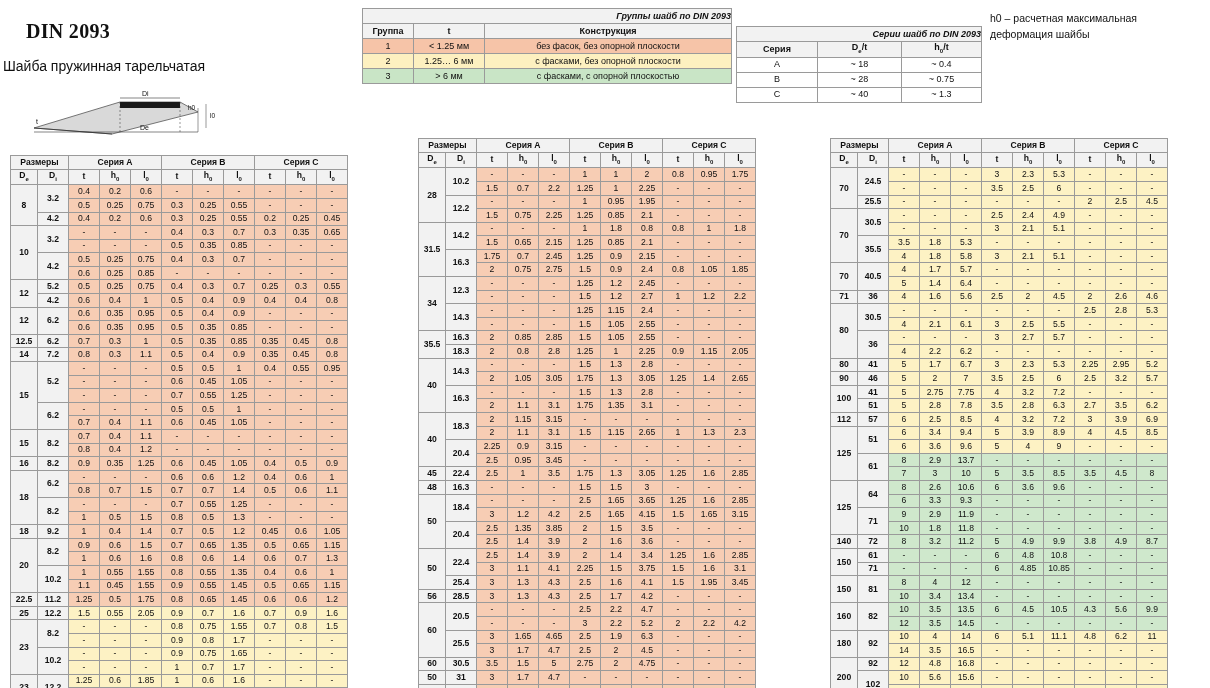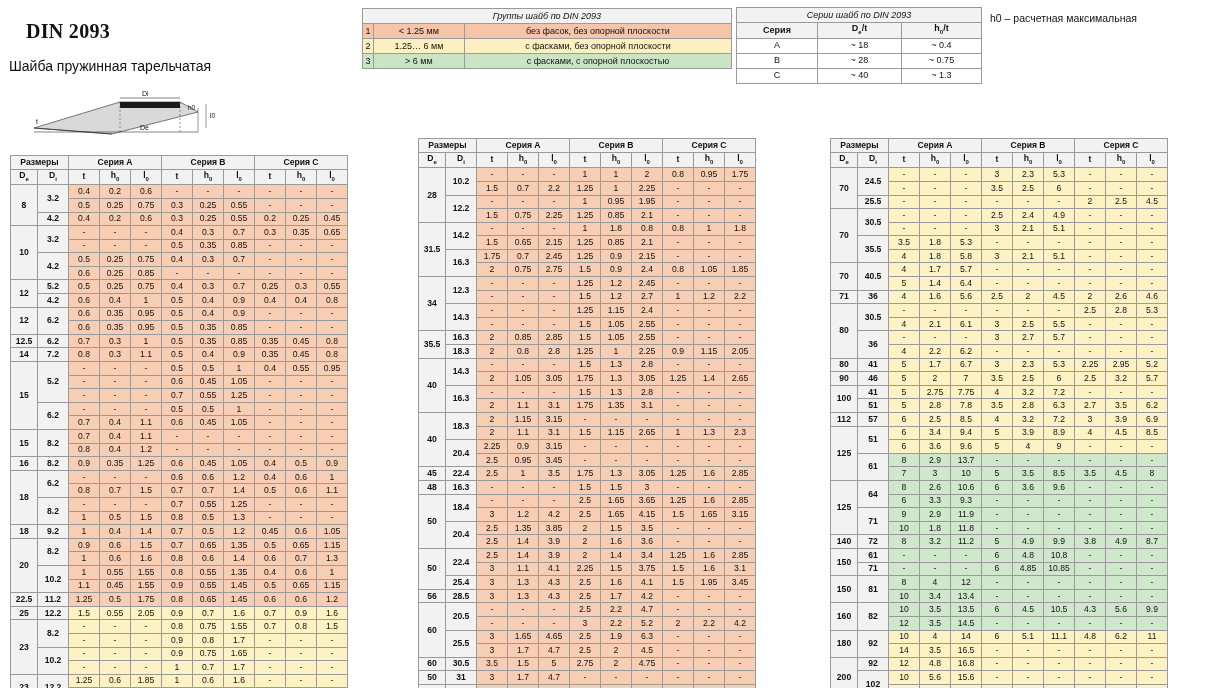--- a/index.html
+++ b/index.html
@@ -10,21 +10,21 @@
   }
   .abs{position:absolute;}
   h1.title{
     font-size:20px;font-weight:bold;margin:12px;letter-spacing:0.3px;font-family:Liberation Serif, serif;
   }
   .subtitle{font-size:14px;margin:0;}
   table{border-collapse:collapse;}
   td,th{border:1px solid #9a9a9a;padding:0;text-align:center;vertical-align:middle;
         font-size:9px;font-weight:normal;line-height:11px;height:13px;}
   .hdr{background:#f2f2f2;font-weight:bold;}
-  .hdr2{background:#f2f2f2;font-weight:normal;font-style:italic;}
+  .hdr2{background:#f2f2f2;font-weight:bold;font-style:italic;text-align:right;}
 
   
   #groups-table{width:370px;}
   #groups-table td{height:14px;}
   #groups-table .g1{background:#f6c4a8;}
   #groups-table .g2{background:#fdf0c0;}
   #groups-table .g3{background:#c9e5c6;}
 
   
   #series-table{width:246px;}
@@ -42,21 +42,21 @@
   .c-grn{background:#cfe8cc;}
   
   .draw{position:absolute;}
 </style>
 </head>
 <body>
 
 <div class="abs" style="left:14px;top:8px;">
   <h1 class="title">DIN 2093</h1>
 </div>
-<div class="abs" style="left:9px;top:58px;text-align:center;">
+<div class="abs" style="left:3px;top:58px;text-align:center;">
   <p class="subtitle">Шайба пружинная тарельчатая</p>
 </div>
 
 <div class="abs draw" style="left:20px;top:88px;width:230px;height:48px;">
   <svg width="230" height="48" viewBox="0 0 230 48">
     <polygon points="14,40 100,14 160,14 178,24 92,46" fill="#d9d9d9" stroke="#555" stroke-width="0.8"></polygon>
     <polygon points="100,14 160,14 160,20 100,20" fill="#1a1a1a"></polygon>
     <line x1="14" y1="40" x2="92" y2="46" stroke="#333" stroke-width="0.8"></line>
     <line x1="100" y1="14" x2="100" y2="44" stroke="#333" stroke-width="0.5" stroke-dasharray="2,2"></line>
     <line x1="160" y1="14" x2="160" y2="44" stroke="#333" stroke-width="0.5" stroke-dasharray="2,2"></line>
@@ -71,38 +71,43 @@
     <text x="120" y="42" font-size="7" fill="#111">De</text>
   </svg>
 </div>
 
 <table class="abs" id="groups-table" style="left:362px;top:8px;">
   <tbody>
       <tr>
     <td class="hdr2" colspan="3">Группы шайб по DIN 2093</td>
   </tr>
   <tr>
+    <td class="hdr" style="width:50px">Группа</td>
+    <td class="hdr" style="width:70px">t</td>
+    <td class="hdr">Конструкция</td>
+  </tr>
+  <tr>
     <td class="g1">1</td>
     <td class="g1">&lt; 1.25 мм</td>
     <td class="g1">без фасок, без опорной плоскости</td>
   </tr>
   <tr>
     <td class="g2">2</td>
     <td class="g2">1.25… 6 мм</td>
     <td class="g2">с фасками, без опорной плоскости</td>
   </tr>
   <tr>
     <td class="g3">3</td>
     <td class="g3">&gt; 6 мм</td>
     <td class="g3">с фасками, с опорной плоскостью</td>
   </tr>
 </tbody>
   </table>
 
-<table class="abs" id="series-table" style="left:736px;top:7px;">
+<table class="abs" id="series-table" style="left:736px;top:26px;">
   <tbody>
       <tr>
     <td class="hdr2" colspan="3">Серии шайб по DIN 2093</td>
   </tr>
   <tr>
     <td class="hdr" style="width:80px">Серия</td>
     <td class="hdr" style="width:83px">D<sub style="font-size:6px">e</sub>/t</td>
     <td class="hdr">h<sub style="font-size:6px">0</sub>/t</td>
   </tr>
   <tr>
@@ -118,20 +123,21 @@
   <tr>
     <td>C</td>
     <td>~ 40</td>
     <td>~ 1.3</td>
   </tr>
 </tbody>
   </table>
 
 <div class="abs legend" style="left:990px;top:10px;width:215px;">
   <div>h0 – расчетная максимальная</div>
+  <div>деформация шайбы</div>
 </div>
 
 <div class="abs" id="t1" style="left:10px;top:155px;">
     <table class="dt">
       <tbody>
         <tr>
           <td class="hdr" colspan="2">Размеры</td>
           <td class="hdr" colspan="3">Серия A</td>
           <td class="hdr" colspan="3">Серия B</td>
           <td class="hdr" colspan="3">Серия C</td>

